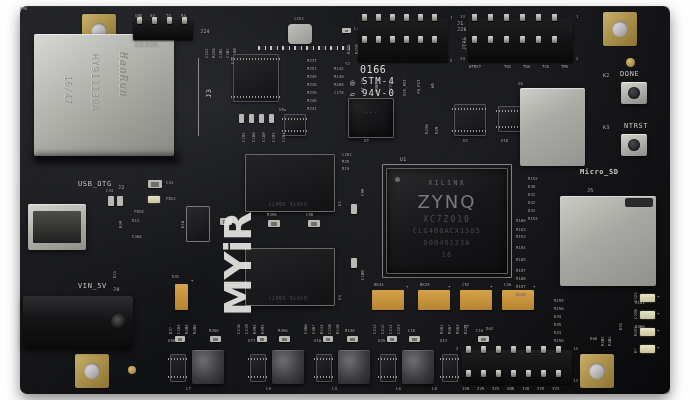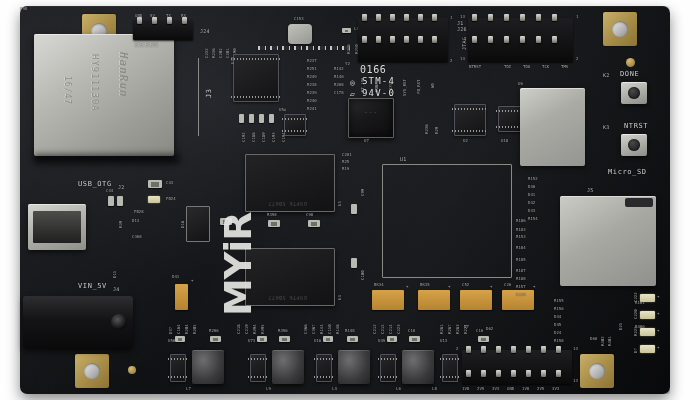--- a/index.html
+++ b/index.html
@@ -279,32 +279,41 @@
 
     <div class="shield" style="left:500px;top:82px;width:65px;height:78px;"></div>
     <div class="silk xs" style="left:498px;top:75px;">U6</div>
 
     <div class="silk sm" style="left:583px;top:66px;">K2</div>
     <div class="silk" style="left:600px;top:64px;">DONE</div>
     <div class="tact" style="left:601px;top:76px;"></div>
     <div class="silk sm" style="left:583px;top:118px;">K3</div>
     <div class="silk" style="left:604px;top:116px;">NTRST</div>
     <div class="tact" style="left:601px;top:128px;"></div>
-    <div class="silk" style="left:588px;top:162px;">Micro_SD</div>
+    <div class="silk" style="left:560px;top:162px;font-weight:bold;">Micro_SD</div>
 
     <div style="position:absolute;left:606px;top:52px;width:9px;height:9px;border-radius:50%;
                 background:radial-gradient(circle at 35% 30%,#d6bb74,#8d7435);"></div>
 
     <div class="sdslot" style="left:540px;top:190px;width:96px;height:90px;"></div>
     <div style="position:absolute;left:605px;top:192px;width:28px;height:9px;background:#2a2a2c;border-radius:2px;"></div>
     <div class="silk sm" style="left:567px;top:181px;">J5</div>
 
     <div class="silk sm" style="left:380px;top:150px;">U1</div>
     <div style="position:absolute;left:362px;top:158px;width:128px;height:112px;
                 border:1px solid #8a8a85;border-radius:1px;"></div>
+    <div class="bga" style="left:366px;top:162px;width:120px;height:104px;">
+      <div style="position:absolute;left:8px;top:8px;width:5px;height:5px;border-radius:50%;background:#6a6a6d;"></div>
+      <div class="t" style="top:10px;font-size:7px;letter-spacing:2px;color:#6e6e72;">XILINX</div>
+      <div class="t" style="top:22px;font-size:18px;letter-spacing:2px;color:#777a7e;font-family:'DejaVu Sans',sans-serif;">ZYNQ</div>
+      <div class="t" style="top:46px;font-size:8px;letter-spacing:2px;color:#4e4e52;">XC7Z010</div>
+      <div class="t" style="top:58px;font-size:7px;letter-spacing:1px;color:#4a4a4e;">CLG400ACX1585</div>
+      <div class="t" style="top:70px;font-size:7px;letter-spacing:1px;color:#46464a;">D0049123A</div>
+      <div class="t" style="top:82px;font-size:7px;color:#46464a;">16</div>
+    </div>
 
     <div class="ddr" style="left:225px;top:148px;width:88px;height:56px;">
       <div class="t" style="left:22px;top:46px;transform:rotate(180deg);transform-origin:center;">D9PTK 5BK77</div>
     </div>
     <div class="silk xs rot90" style="left:317px;top:200px;">U5</div>
     <div class="ddr" style="left:225px;top:242px;width:88px;height:56px;">
       <div class="t" style="left:22px;top:46px;transform:rotate(180deg);transform-origin:center;">D9PTK 5BK77</div>
     </div>
     <div class="silk xs rot90" style="left:317px;top:294px;">U4</div>
 

